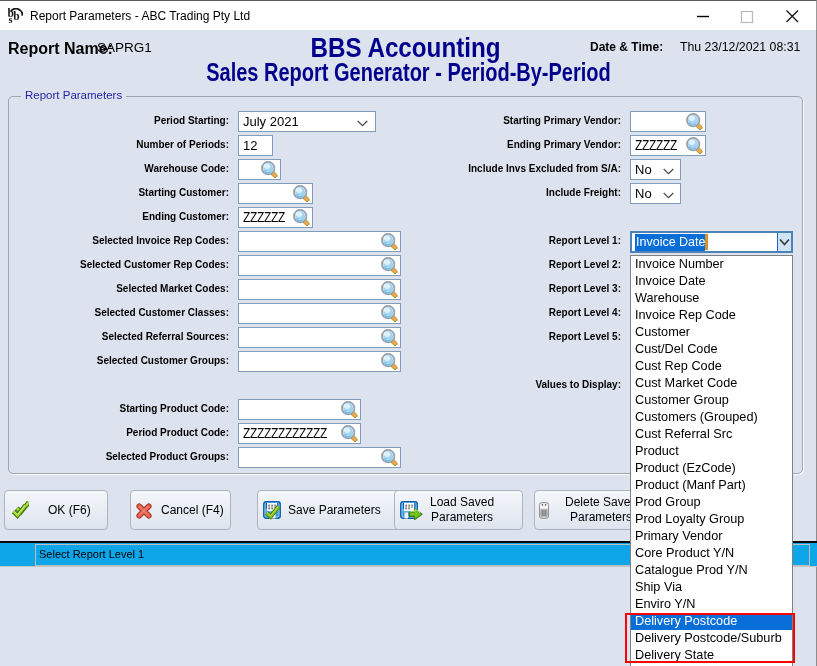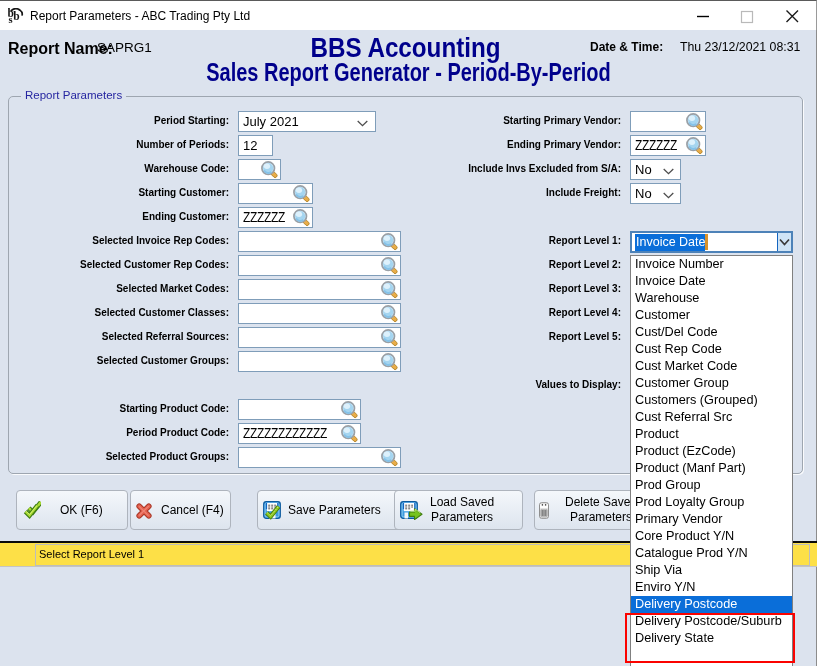--- a/index.html
+++ b/index.html
@@ -17,21 +17,21 @@
 .groupbox { position:absolute; left:8px; top:96px; width:795px; height:378px; border:1px solid #9ea6b0; border-radius:5px; box-shadow:1px 1px 0 rgba(255,255,255,0.85); }
 .grouplabel { position:absolute; left:21px; top:89px; background:#dce3ee; padding:0 4px; font-size:11.5px; color:#2525a0; }
 .btn { position:absolute; top:490px; height:40px; border:1px solid #aeb4bd; border-radius:4px; background:linear-gradient(#f4f7fb,#dde4ee); display:flex; align-items:center; font-size:12px; color:#000; }
 .btn span { white-space:nowrap; }
 .chev { position:absolute; }
 .ddl { position:absolute; left:630px; top:255px; width:163px; height:411px; background:#fff; border:1px solid #808080; border-bottom:none; z-index:20; }
 .ddi { height:17px; line-height:17px; font-size:12.7px; padding-left:4px; color:#000; white-space:nowrap; }
 .ddi.sel { background:#0a6ed9; color:#fff; }
 .redbox { position:absolute; left:625px; top:612.5px; width:170px; height:50.5px; border:2.5px solid #fb0300; z-index:30; }
 .statusline { position:absolute; left:0; top:540.5px; width:817px; height:2.4px; background:#0a0a0a; }
-.statusbar { position:absolute; left:0; top:543px; width:817px; height:24px; background:#fde047; border-bottom:1px solid #c4c4c4; }
+.statusbar { position:absolute; left:0; top:543px; width:817px; height:24px; background:#0ea5e9; border-bottom:1px solid #c4c4c4; }
 .statusbar .txt { position:absolute; left:39px; top:5px; font-size:11px; color:#000; }
 .hdr { font-weight:bold; color:#00008c; text-align:center; position:absolute; width:100%; white-space:nowrap; }
 </style>
 </head>
 <body>
 <div class="win"></div>
 
 <div class="titlebar">
   <svg class="abs" style="left:8px;top:7px" width="17" height="16" viewBox="0 0 17 16">
     <path d="M3.2,2.6 Q7.5,-1.2 12,2.2 Q14.9,4.5 14.1,7" fill="none" stroke="#161616" stroke-width="1.7" stroke-linecap="round"></path>
@@ -243,21 +243,21 @@
   <span style="position:absolute;left:3px;top:1px;background:#0a6ed9;color:#fff;font-size:12.5px;padding:1px 0 2px 1px;white-space:nowrap">Invoice Date</span>
   <span style="position:absolute;left:73px;top:1px;width:2.5px;height:16px;background:#d8922c"></span>
   <span style="position:absolute;left:144.5px;top:0;width:1.5px;height:18px;background:#1565c0"></span>
   <span style="position:absolute;left:146px;top:0;width:13px;height:18px;background:#cfe4f6">
     <svg style="position:absolute;left:1px;top:5px" width="11" height="9" viewBox="0 0 11 9">
         <path d="M1,1.5 L5.5,6.5 L10,1.5" fill="none" stroke="#3a3a3a" stroke-width="1.7"></path>
       </svg>
   </span>
 </div>
 
-<div class="btn" style="left:16px;width:112px">
+<div class="btn" style="left:4px;width:104px">
   <svg style="margin-left:6px;flex:none" width="18" height="19" viewBox="0 0 18 19">
     <g transform="translate(3.4,-3.4)">
       <path d="M2.5,10.5 L6.5,14.5 L14.5,4.5" fill="none" stroke="#3f7d14" stroke-width="4.6" stroke-linejoin="miter"></path>
       <path d="M2.5,10.5 L6.5,14.5 L14.5,4.5" fill="none" stroke="#aadc32" stroke-width="2.4"></path>
     </g>
     <path d="M2.5,10.5 L6.5,14.5 L14.5,4.5" fill="none" stroke="#3f7d14" stroke-width="4.6"></path>
     <path d="M2.5,10.5 L6.5,14.5 L14.5,4.5" fill="none" stroke="#aadc32" stroke-width="2.4"></path>
     <path d="M3.3,10.4 L6.6,13.6 L13.8,4.7" fill="none" stroke="#d7f07e" stroke-width="0.9"></path>
   </svg>
   <span style="margin-left:19px">OK (F6)</span>
@@ -326,20 +326,21 @@
 <div class="statusline"></div>
 <div class="statusbar">
   <span style="position:absolute;left:35px;top:0.5px;width:775px;height:22.5px;border:1px solid #bdbdbd;"></span>
   <span class="txt">Select Report Level 1</span>
 </div>
 
 <div class="ddl">
   <div class="ddi">Invoice Number</div>
   <div class="ddi">Invoice Date</div>
   <div class="ddi">Warehouse</div>
+  <div class="ddi">Invoice Rep Code</div>
   <div class="ddi">Customer</div>
   <div class="ddi">Cust/Del Code</div>
   <div class="ddi">Cust Rep Code</div>
   <div class="ddi">Cust Market Code</div>
   <div class="ddi">Customer Group</div>
   <div class="ddi">Customers (Grouped)</div>
   <div class="ddi">Cust Referral Src</div>
   <div class="ddi">Product</div>
   <div class="ddi">Product (EzCode)</div>
   <div class="ddi">Product (Manf Part)</div>

